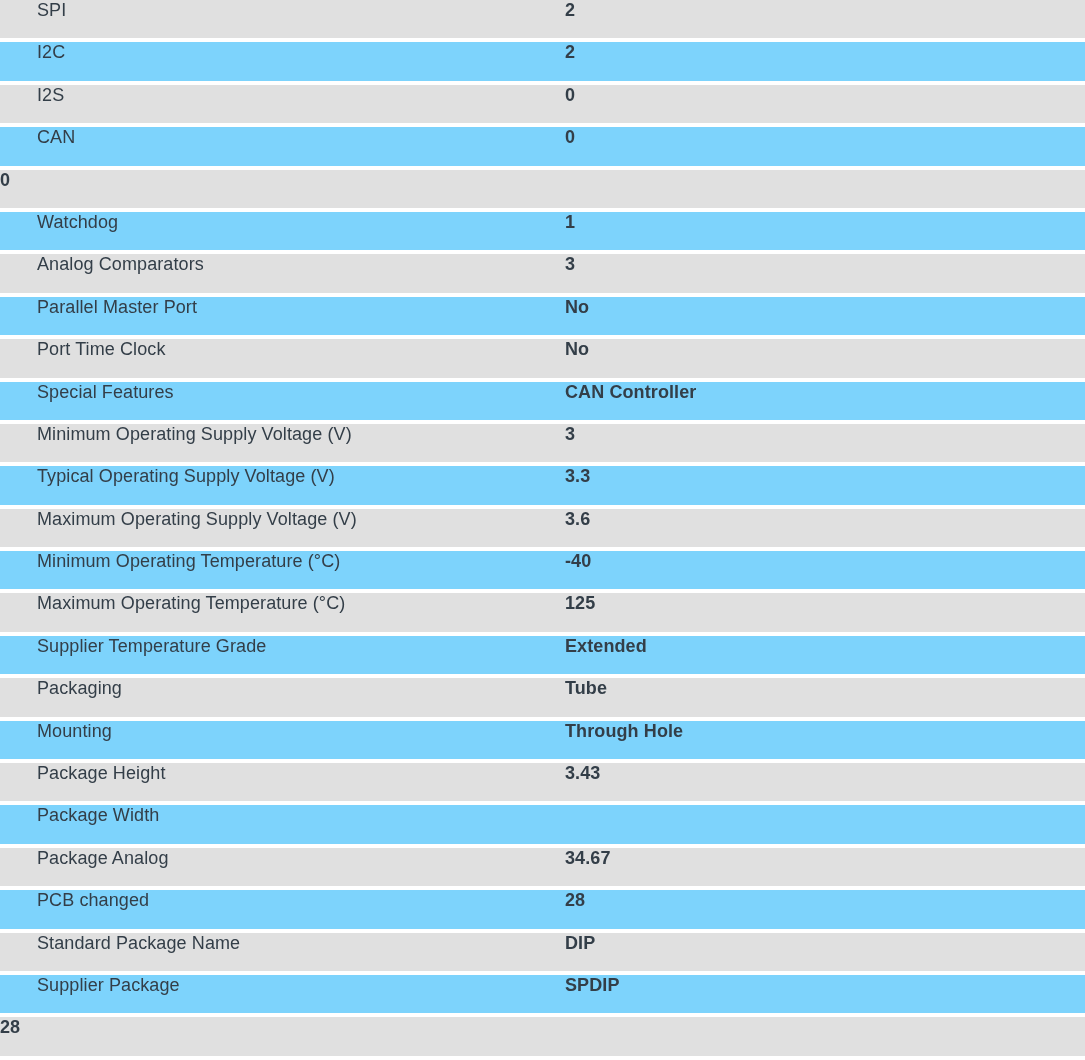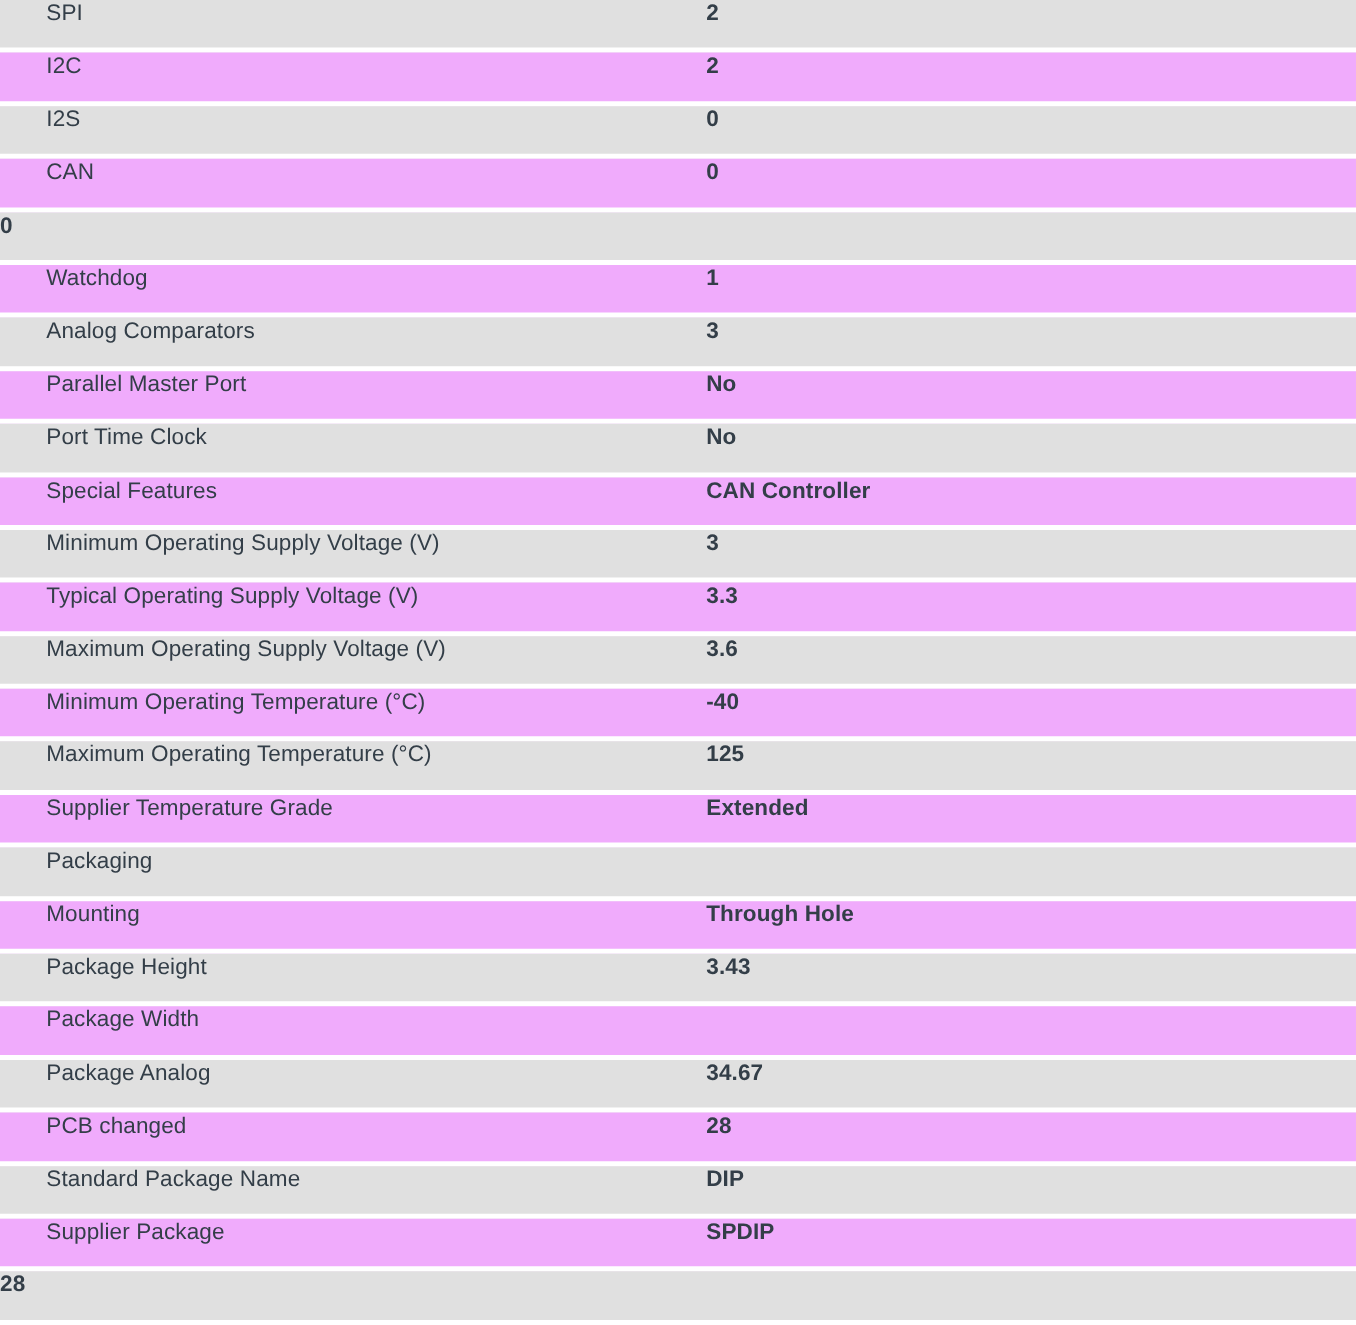--- a/index.html
+++ b/index.html
@@ -13,21 +13,21 @@
     height: 1060px;
     color: var(--text-color, #333e48);
   }
   .spec-row {
     display: flex;
     align-items: flex-start;
     height: 42.4px;
     border-bottom: 4px solid #ffffff;
   }
   .spec-row.striped { background: var(--stripe-color, #e0e0e0); }
-  .spec-row.plain   { background: #f0abfc; }
+  .spec-row.plain   { background: #7dd3fc; }
   .spec-label {
     width: 565px;
     flex: 0 0 565px;
     padding-left: 37px;
     font-size: 18px;
     font-weight: 400;
     letter-spacing: 0.1px;
     white-space: nowrap;
   }
   .spec-value {
@@ -116,20 +116,21 @@
     <div class="spec-value">125</div>
   </div>
 
   <div class="spec-row plain">
     <div class="spec-label">Supplier Temperature Grade</div>
     <div class="spec-value">Extended</div>
   </div>
 
   <div class="spec-row striped">
     <div class="spec-label">Packaging</div>
+    <div class="spec-value">Tube</div>
   </div>
 
   <div class="spec-row plain">
     <div class="spec-label">Mounting</div>
     <div class="spec-value">Through Hole</div>
   </div>
 
   <div class="spec-row striped">
     <div class="spec-label">Package Height</div>
     <div class="spec-value">3.43</div>

